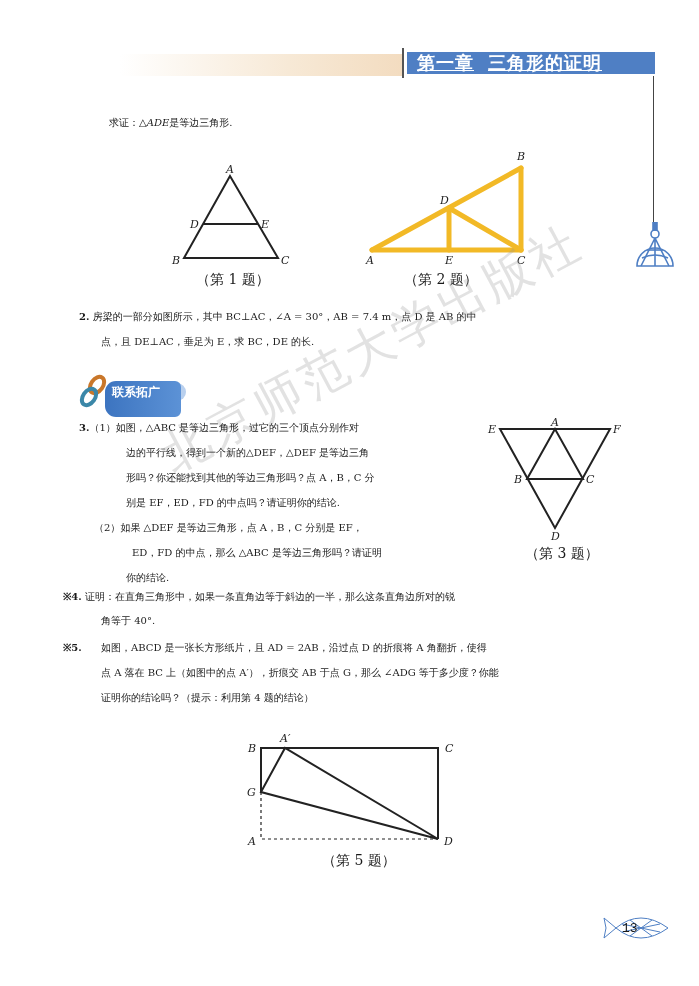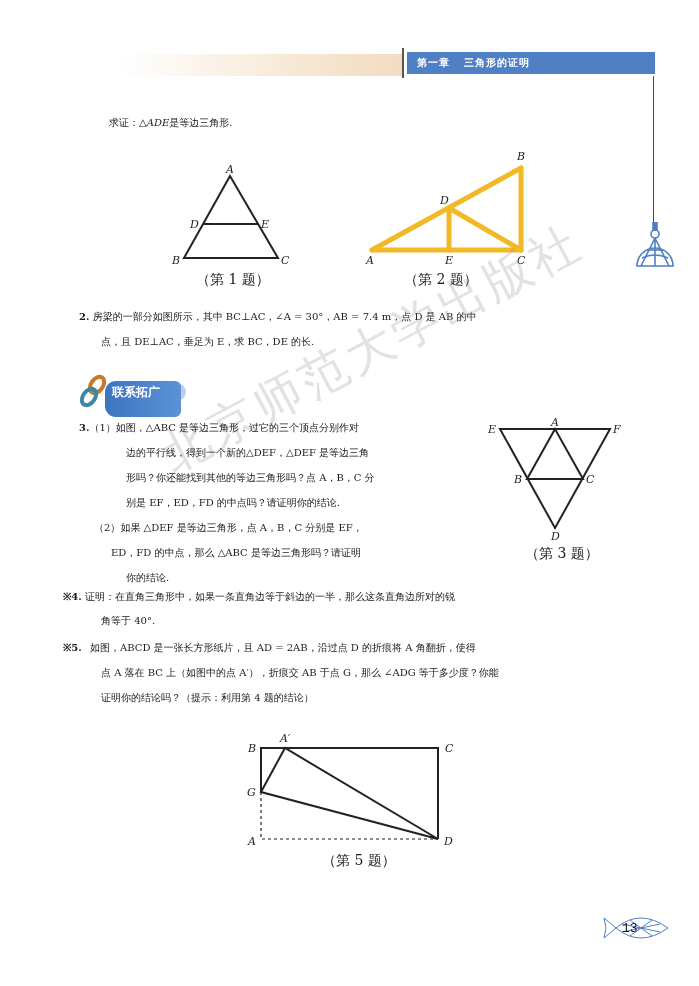--- a/index.html
+++ b/index.html
@@ -12,22 +12,22 @@
   .abs { position: absolute; }
   .header-fade {
     left: 120px; top: 54px; width: 282px; height: 22px;
     background: linear-gradient(to right, rgba(255,255,255,0), #f7e9d6 60%, #f3dcc0);
   }
   .header-rule { left: 402px; top: 48px; width: 2px; height: 30px; background: #555; }
   .header-bar {
     left: 407px; top: 52px; width: 248px; height: 22px;
     background: #4f7fc4; color: #fff;
     font-family: "DejaVu Sans", "Liberation Sans", sans-serif;
-    font-weight: bold; font-size: 10px; line-height: 22px;
-    padding-left: 10px; box-sizing: border-box; letter-spacing: 1px;
+    font-weight: bold; font-size: 18px; line-height: 22px;
+    padding-left: 10px; box-sizing: border-box; letter-spacing: 1px; text-decoration: underline;
   }
   .header-bar .gap { display: inline-block; width: 14px; }
   .side-line { left: 653px; top: 76px; width: 1px; height: 150px; background: #444; }
   .text { font-size: 10px; line-height: 26px; white-space: nowrap; }
   .caption { font-size: 14px; }
   i.m { font-style: italic; }
   .badge {
     left: 105px; top: 381px; height: 36px; width: 76px;
     background: linear-gradient(to right, #3c74c0, #5c92d6);
     border-radius: 11px 6px 6px 11px;
@@ -119,21 +119,21 @@
 
 <div class="abs text" style="left:79px;top:415px">
   <b>3.</b><span>（1）</span><span>如图，△ABC 是等边三角形，过它的三个顶点分别作对</span>
 </div>
 <div class="abs text" style="left:126px;top:440px">边的平行线，得到一个新的△DEF，△DEF 是等边三角</div>
 <div class="abs text" style="left:126px;top:465px">形吗？你还能找到其他的等边三角形吗？点 A，B，C 分</div>
 <div class="abs text" style="left:126px;top:490px">别是 EF，ED，FD 的中点吗？请证明你的结论.</div>
 <div class="abs text" style="left:94px;top:515px">
   <span>（2）</span><span>如果 △DEF 是等边三角形，点 A，B，C 分别是 EF，</span>
 </div>
-<div class="abs text" style="left:111px;top:540px">ED，FD 的中点，那么 △ABC 是等边三角形吗？请证明</div>
+<div class="abs text" style="left:132px;top:540px">ED，FD 的中点，那么 △ABC 是等边三角形吗？请证明</div>
 <div class="abs text" style="left:126px;top:565px">你的结论.</div>
 
 <svg class="abs" style="left:484px;top:416px" width="140" height="125" viewBox="0 0 140 125">
   <g stroke="#222" stroke-width="2" fill="none">
     <polygon points="16,13 126,13 71,112"></polygon>
     <polygon points="71,13 43,63 99,63"></polygon>
   </g>
   <g font-family="DejaVu Serif, serif" font-style="italic" font-size="11" fill="#222">
     <text x="4" y="17">E</text>
     <text x="67" y="10">A</text>
@@ -146,21 +146,21 @@
 <div class="abs caption" style="left:525px;top:545px">（第 3 题）</div>
 
 <div class="abs text" style="left:63px;top:584px">
   <b>※4.</b>
   <span style="">证明：在直角三角形中，如果一条直角边等于斜边的一半，那么这条直角边所对的锐</span>
 </div>
 <div class="abs text" style="left:101px;top:608px">角等于 40°.</div>
 
 <div class="abs text" style="left:63px;top:635px">
   <b>※5.</b>
-  <span style="margin-left:5px">如图，ABCD 是一张长方形纸片，且 AD = 2AB，沿过点 D 的折痕将 A 角翻折，使得</span>
+  <span style="margin-left:16px">如图，ABCD 是一张长方形纸片，且 AD = 2AB，沿过点 D 的折痕将 A 角翻折，使得</span>
 </div>
 <div class="abs text" style="left:101px;top:660px">点 A 落在 BC 上（如图中的点 A′），折痕交 AB 于点 G，那么 ∠ADG 等于多少度？你能</div>
 <div class="abs text" style="left:101px;top:685px">证明你的结论吗？（提示：利用第 4 题的结论）</div>
 
 <svg class="abs" style="left:240px;top:728px" width="220" height="122" viewBox="0 0 220 122">
   <g stroke="#222" stroke-width="2" fill="none">
     <polyline points="21,64 21,20 198,20 198,111"></polyline>
     <polygon points="21,64 45,20 198,111"></polygon>
   </g>
   <g stroke="#222" stroke-width="1.2" stroke-dasharray="3,3" fill="none">

